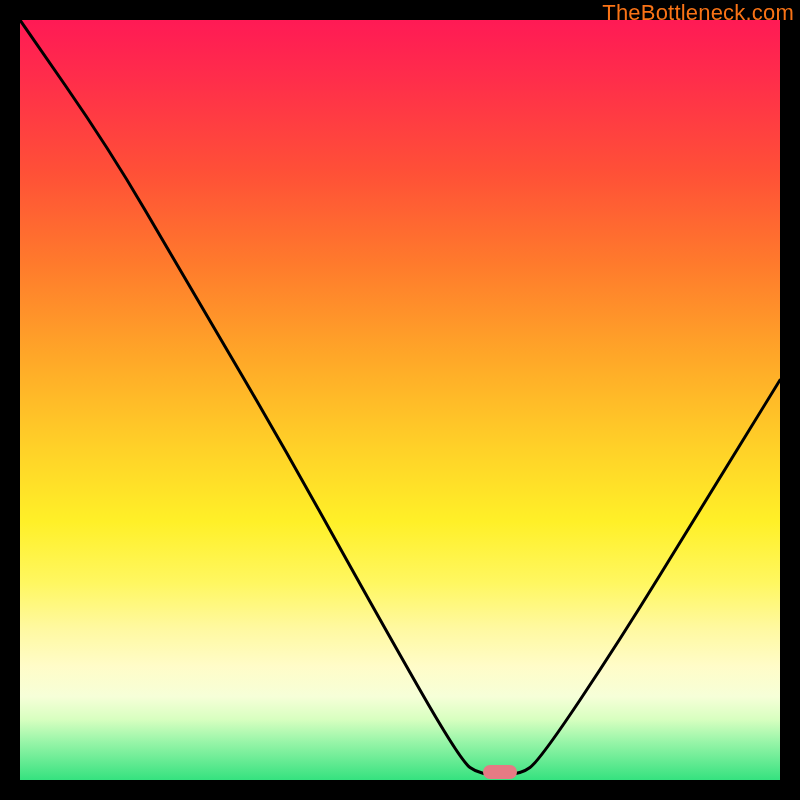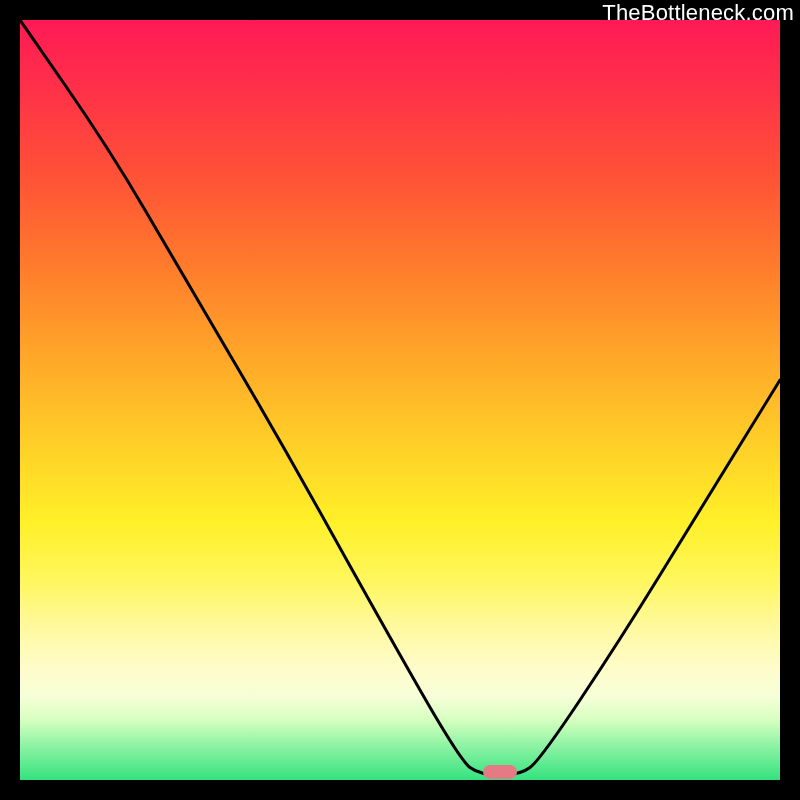--- a/index.html
+++ b/index.html
@@ -54,21 +54,21 @@
     position: absolute;
     width: 34px;
     height: 14px;
     background: #e67a84;
     border-radius: 7px;
   }
   .watermark {
     position: absolute;
     top: 0;
     right: 6px;
-    color: #ffffff;
+    color: #f97316;
     font-size: 22px;
     font-weight: 500;
     letter-spacing: 0.2px;
     user-select: none;
   }
 </style>
 </head>
 <body>
 
 <div class="frame">

